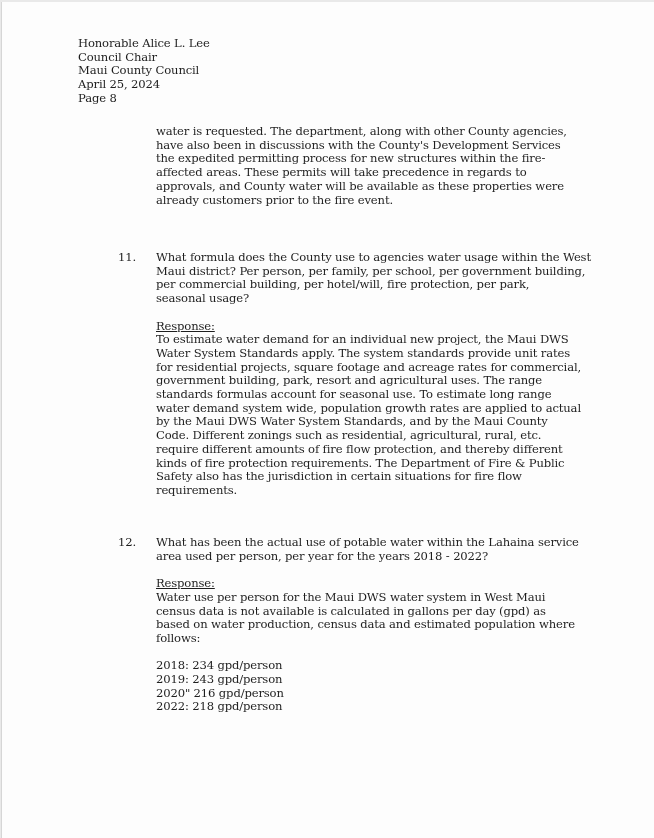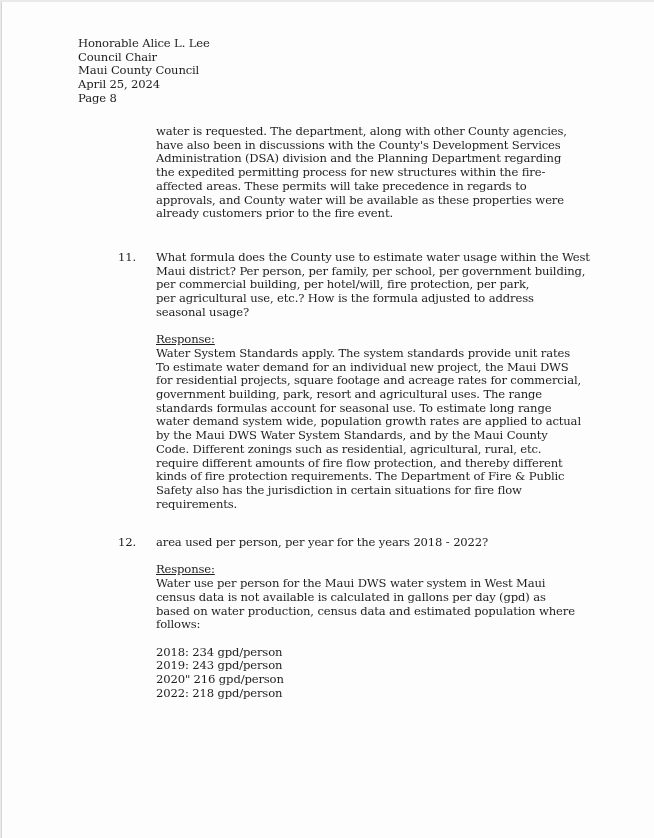--- a/index.html
+++ b/index.html
@@ -33,52 +33,51 @@
     <div>Honorable Alice L. Lee</div>
     <div>Council Chair</div>
     <div>Maui County Council</div>
     <div>April 25, 2024</div>
     <div>Page 8</div>
   </div>
 
   <div class="block txt" style="top:123px;">
     <div class="line">water is requested.  The department, along with other County agencies,</div>
     <div class="line">have also been in discussions with the County's Development Services</div>
-    <div class="line">Administration (DSA) division and the Planning Department regarding</div>
     <div class="line">the expedited permitting process for new structures within the fire-</div>
     <div class="line">affected areas.  These permits will take precedence in regards to</div>
     <div class="line">approvals, and County water will be available as these properties were</div>
     <div class="line">already customers prior to the fire event.</div>
   </div>
 
   <div class="num txt" style="top:249px;">11.</div>
   <div class="block txt" style="top:249px;">
-    <div class="line">What formula does the County use to estimate water usage within the West</div>
+    <div class="line">What formula does the County use to agencies water usage within the West</div>
     <div class="line">Maui district? Per person, per family, per school, per government building,</div>
     <div class="line">per commercial building, per hotel/will, fire protection, per park,</div>
-    <div class="line">per agricultural use, etc.? How is the formula adjusted to address</div>
     <div class="line">seasonal usage?</div>
     <div class="gap"></div>
     <div class="line resp-label">Response:</div>
+    <div class="line">To estimate water demand for an individual new project, the Maui DWS</div>
     <div class="line">Water System Standards apply. The system standards provide unit rates</div>
-    <div class="line">To estimate water demand for an individual new project, the Maui DWS</div>
     <div class="line">for residential projects, square footage and acreage rates for commercial,</div>
     <div class="line">government building, park, resort and agricultural uses. The range</div>
     <div class="line">standards formulas account for seasonal use. To estimate long range</div>
     <div class="line">water demand system wide, population growth rates are applied to actual</div>
     <div class="line">by the Maui DWS Water System Standards, and by the Maui County</div>
     <div class="line">Code.  Different zonings such as residential, agricultural, rural, etc.</div>
     <div class="line">require different amounts of fire flow protection, and thereby different</div>
     <div class="line">kinds of fire protection requirements.  The Department of Fire &amp; Public</div>
     <div class="line">Safety also has the jurisdiction in certain situations for fire flow</div>
     <div class="line">requirements.</div>
   </div>
 
   <div class="num txt" style="top:534px;">12.</div>
   <div class="block txt" style="top:534px;">
+    <div class="line">What has been the actual use of potable water within the Lahaina service</div>
     <div class="line">area used per person, per year for the years 2018 - 2022?</div>
     <div class="gap"></div>
     <div class="line resp-label">Response:</div>
     <div class="line">Water use per person for the Maui DWS water system in West Maui</div>
     <div class="line">census data is not available is calculated in gallons per day (gpd) as</div>
     <div class="line">based on water production, census data and estimated population where</div>
     <div class="line">follows:</div>
     <div class="gap"></div>
     <div class="line">2018: 234 gpd/person</div>
     <div class="line">2019: 243 gpd/person</div>

